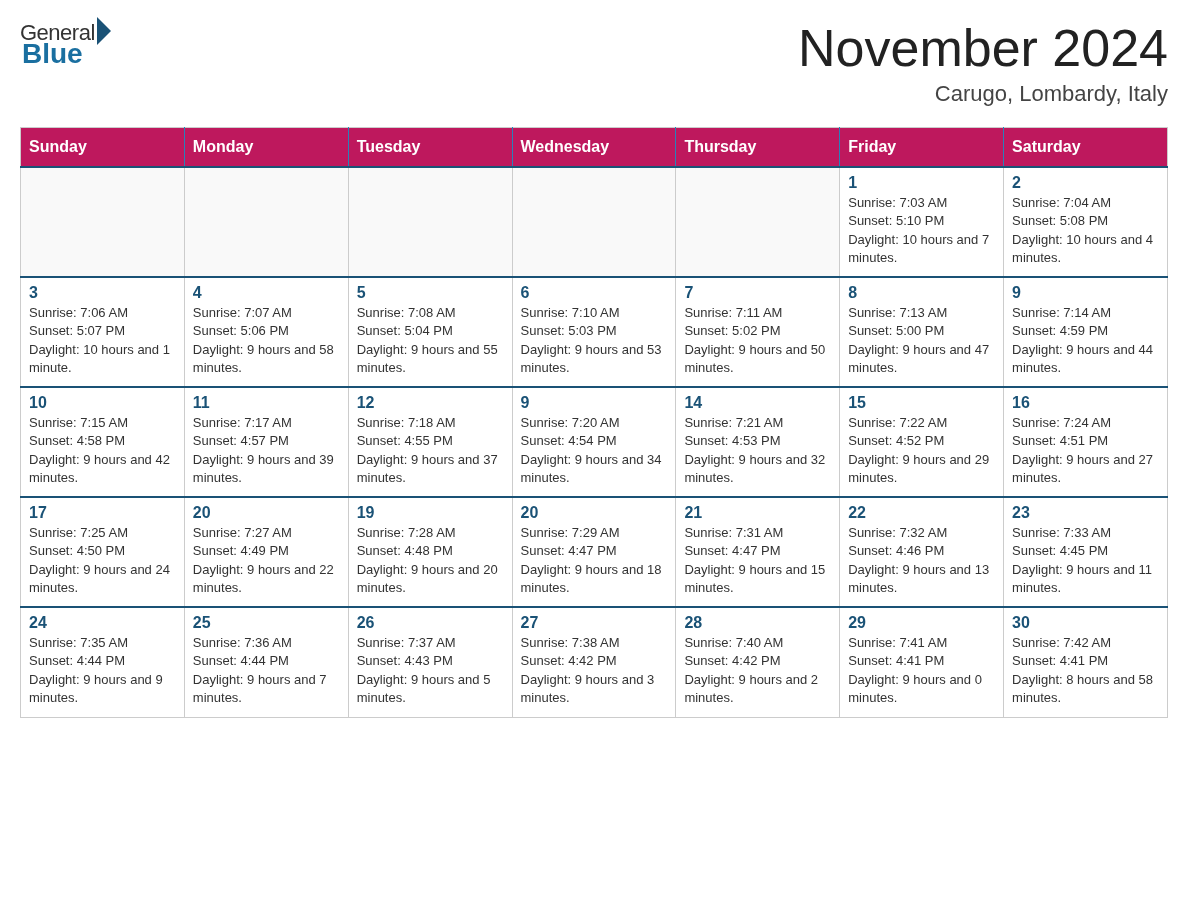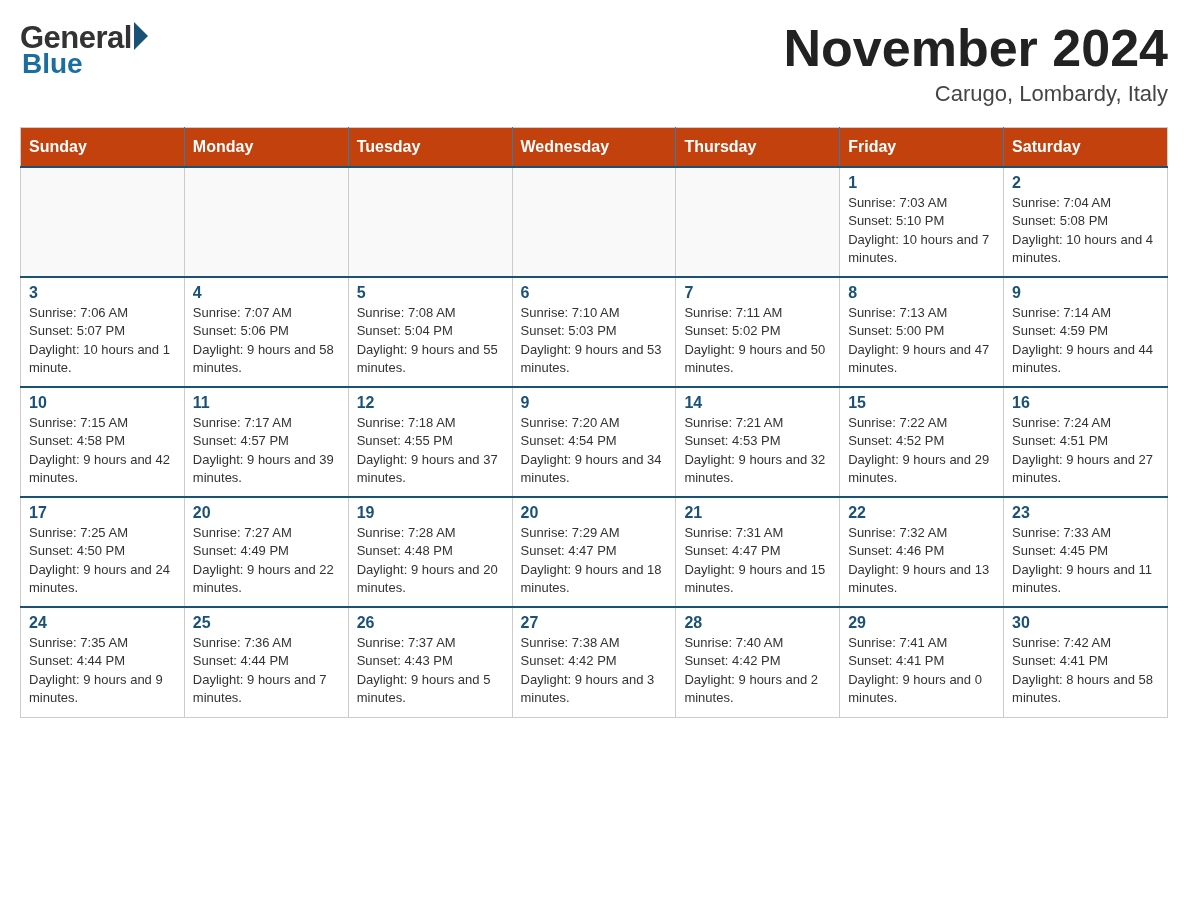--- a/index.html
+++ b/index.html
@@ -19,22 +19,22 @@
     .logo {
       display: flex;
       flex-direction: column;
       align-items: flex-start;
     }
     .logo-top {
       display: flex;
       align-items: center;
     }
     .logo-general {
-      font-size: 31px;
-      font-weight: bold;
+      font-size: 22px;
+      font-weight: normal;
       color: #333;
       letter-spacing: -0.5px;
     }
     .logo-triangle {
       width: 0;
       height: 0;
       border-left: 14px solid #1a5276;
       border-top: 14px solid transparent;
       border-bottom: 14px solid transparent;
       margin-left: 2px;
@@ -45,37 +45,37 @@
       font-weight: bold;
       color: #1a6fa0;
       margin-top: -8px;
       margin-left: 2px;
     }
     .title-area {
       text-align: right;
     }
     .month-title {
       font-size: 52px;
-      font-weight: bold;
+      font-weight: normal;
       color: #222;
       line-height: 1.1;
       margin-left: 44px;
     }
     .location-title {
       font-size: 22px;
       color: #444;
       margin-top: 4px;
     }
     .calendar-table {
       width: 100%;
       border-collapse: collapse;
       border: 1px solid #ccc;
     }
     .calendar-table thead tr th {
-      background-color: #c2410c;
+      background-color: #be185d;
       color: #fff;
       padding: 10px 8px;
       font-size: 16px;
       font-weight: bold;
       text-align: left;
       border-right: 1px solid #2980b9;
     }
     .calendar-table thead tr th:last-child {
       border-right: none;
     }

